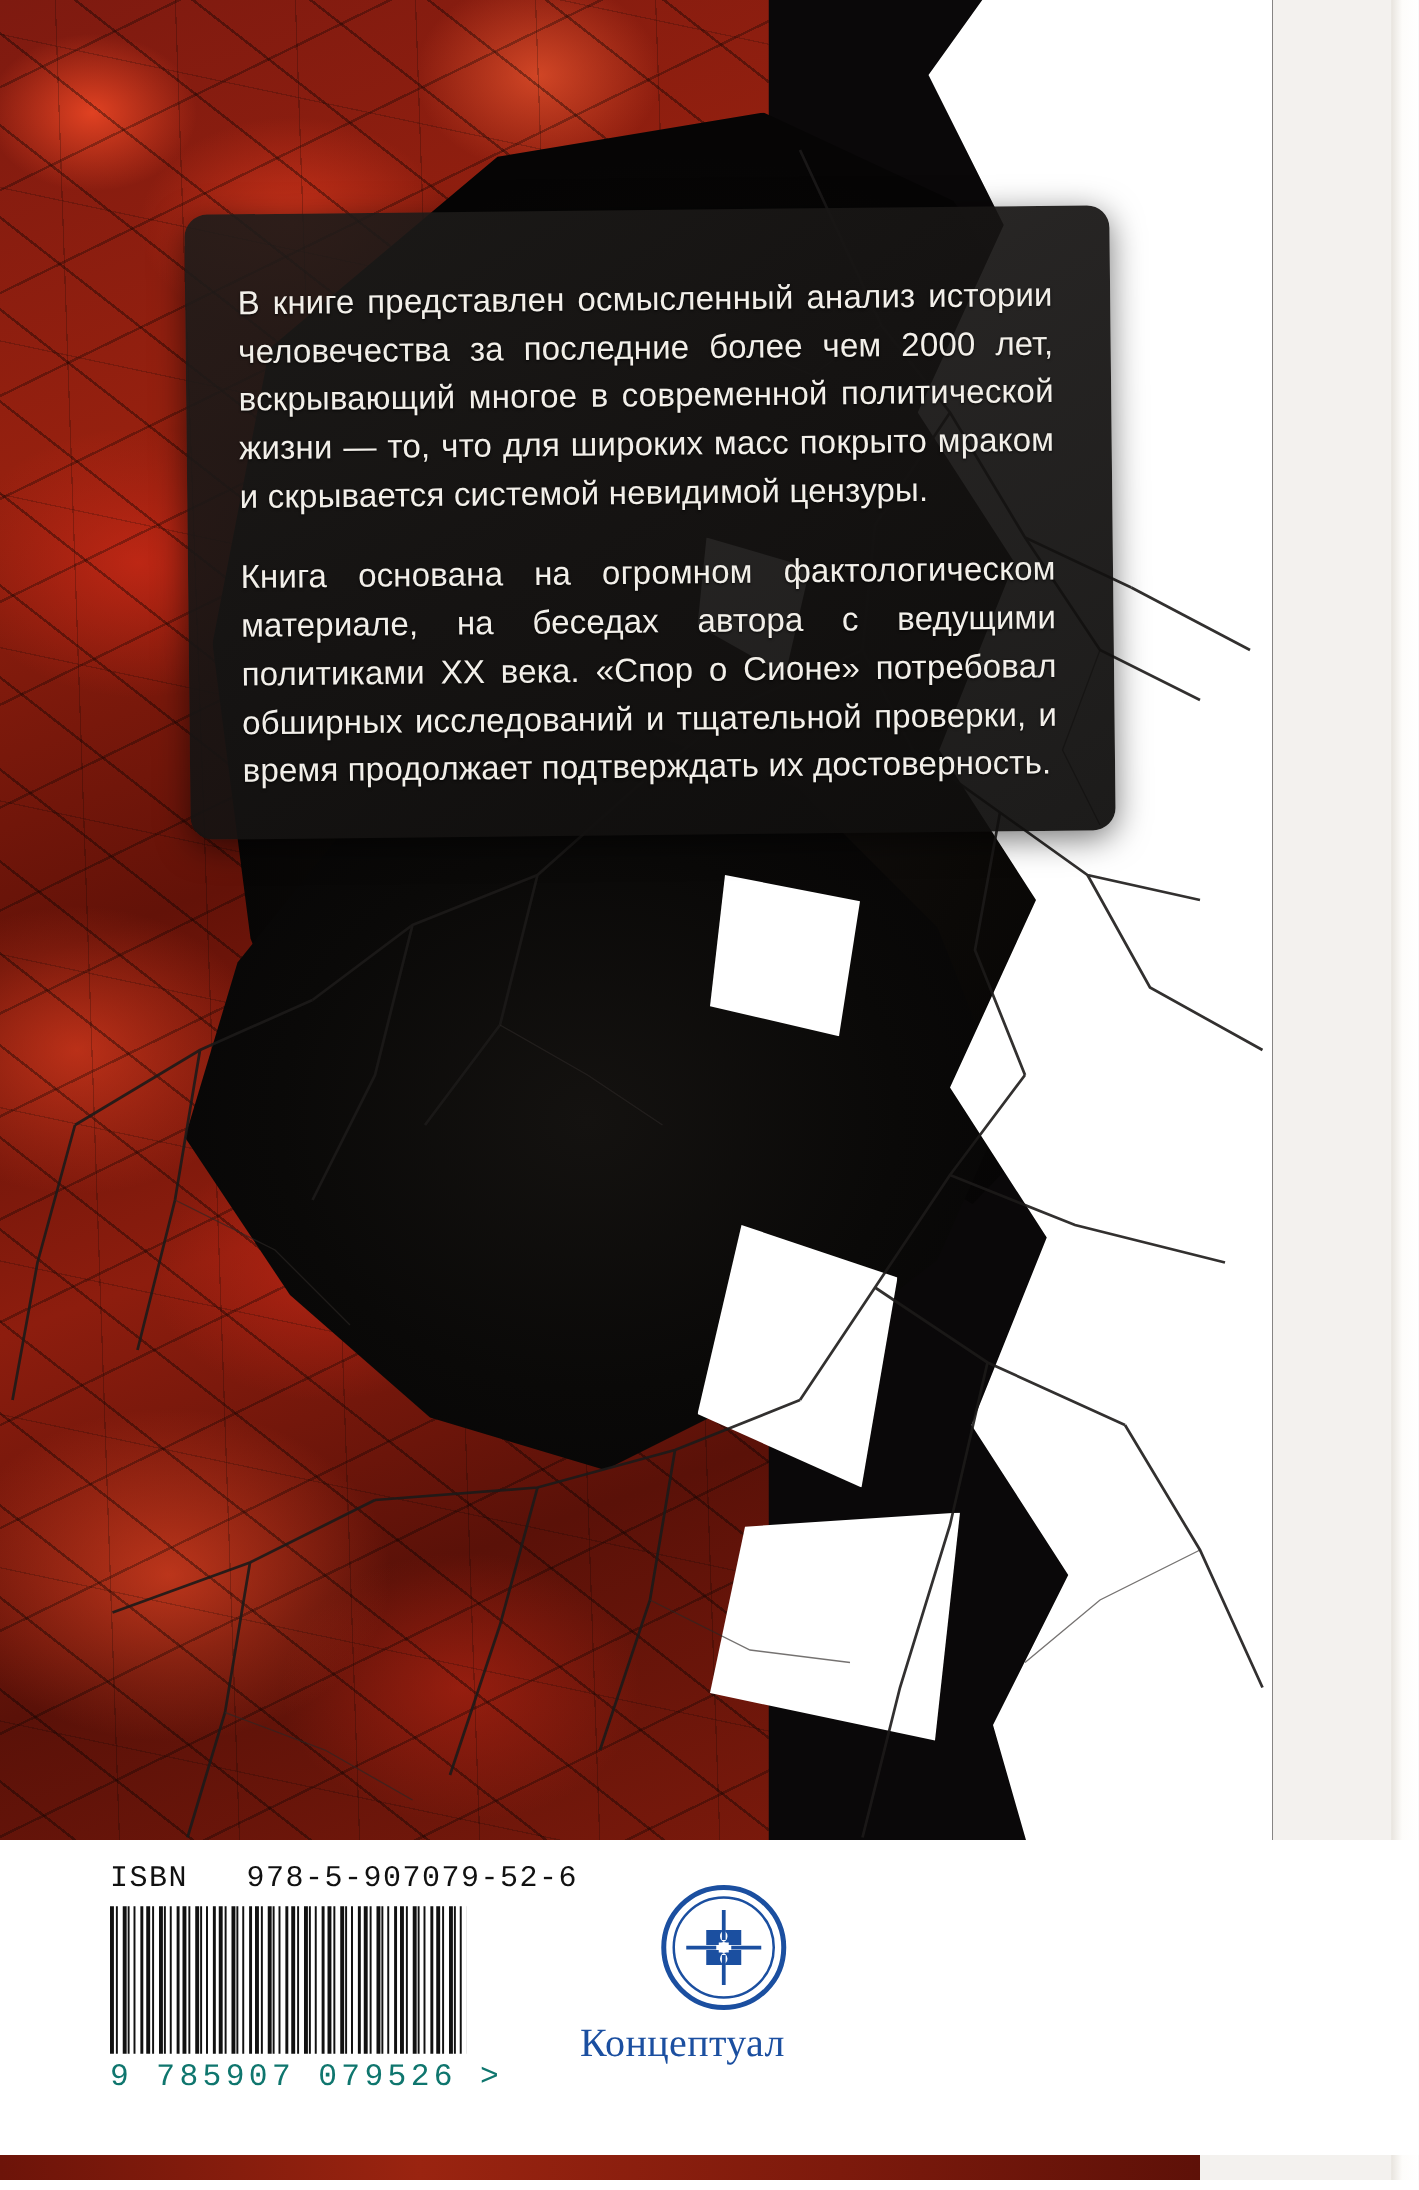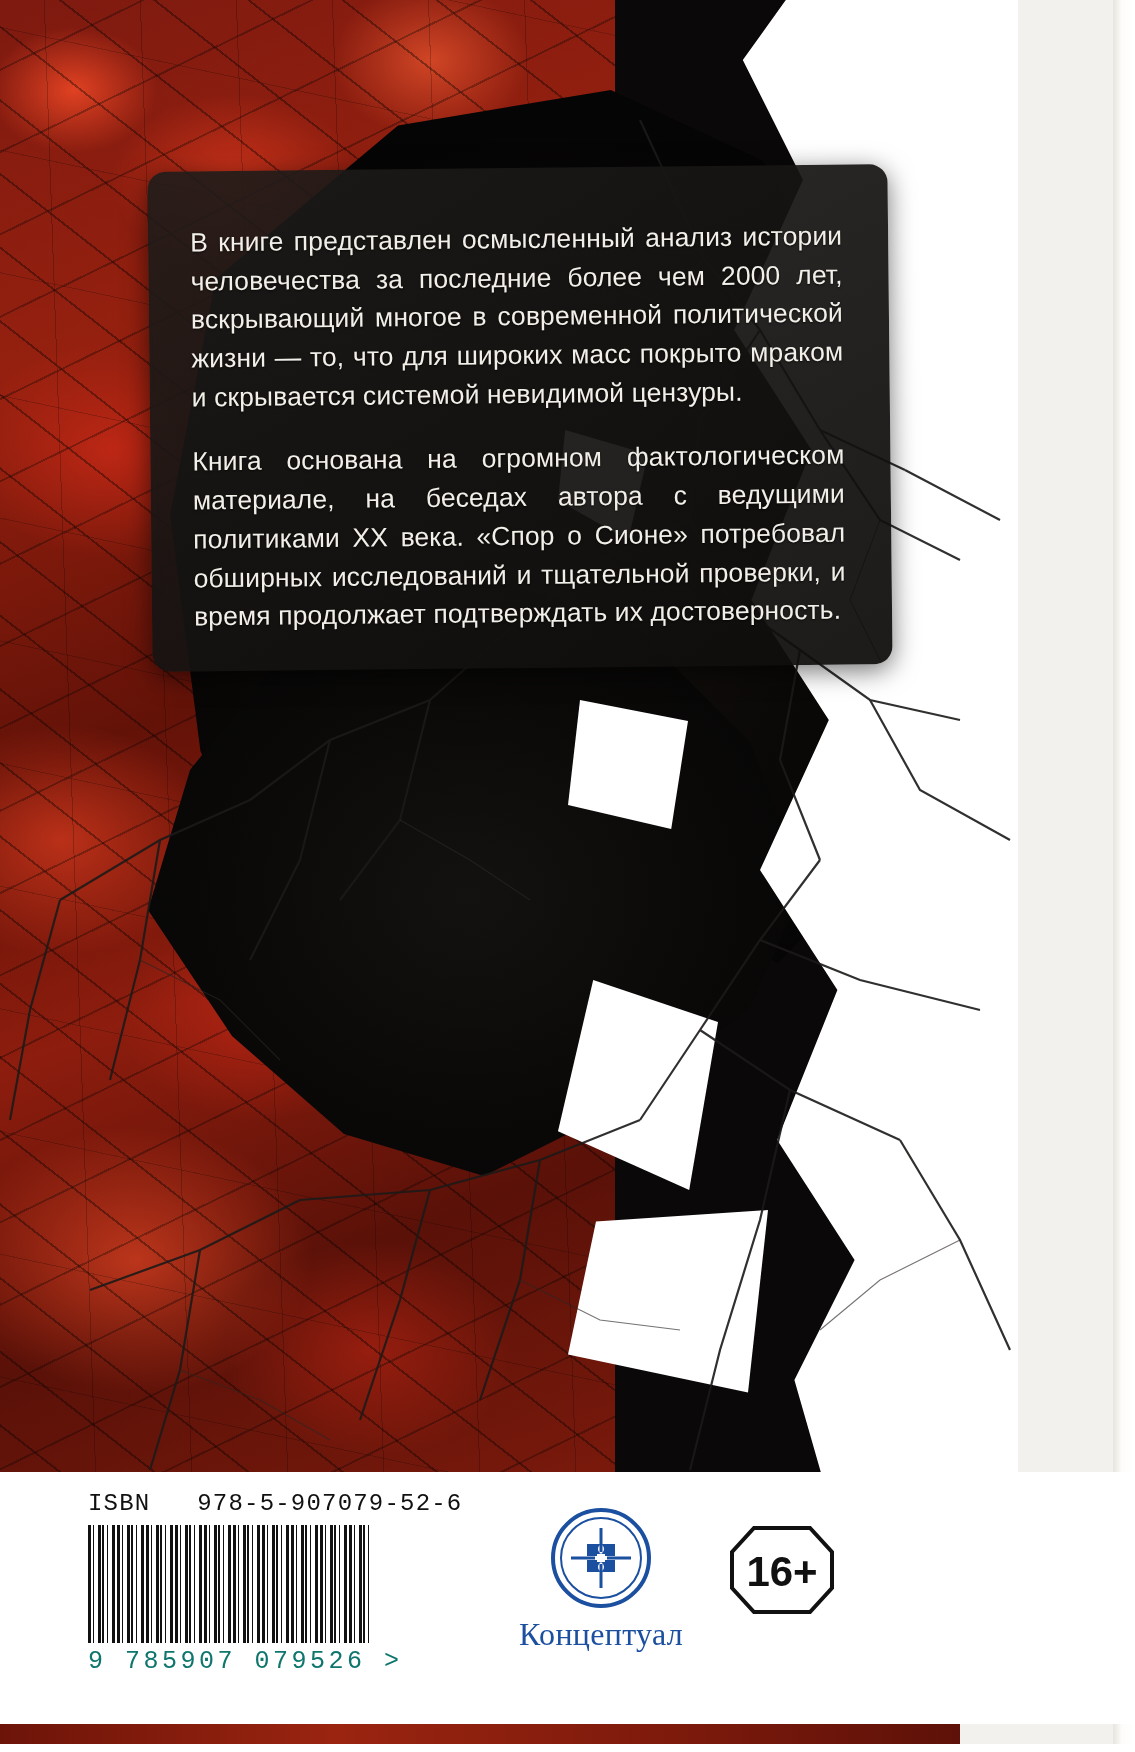--- a/index.html
+++ b/index.html
@@ -215,24 +215,24 @@
     font-family: "Liberation Mono", monospace;
     font-size: 25px;
     letter-spacing: 3.5px;
     color: #0f766e;
     margin-top: 4px;
     white-space: nowrap;
   }
 
   .publisher-block {
     position: absolute;
-    left: 486px;
+    left: 464px;
     top: 34px;
     width: 230px;
-    text-align: center;
+    text-align: left;
   }
   .publisher-mark { display: block; margin: 0 auto; }
   .publisher-name {
     font-size: 32px;
     color: #1b4fa0;
     margin-top: 6px;
     letter-spacing: 0.3px;
     font-family: "Liberation Serif", serif;
   }
 
@@ -340,25 +340,19 @@
         <circle cx="52" cy="52" r="40" fill="none" stroke="#1b4fa0" stroke-width="2"></circle>
         <path d="M52 22 L52 46 M52 58 L52 82 M22 52 L46 52 M58 52 L82 52" stroke="#1b4fa0" stroke-width="3"></path>
         <path d="M38 38 h12 a5 5 0 0 1 0 10 h-2 v6 h-10 z
                  M66 38 h-12 a5 5 0 0 0 0 10 h2 v6 h10 z
                  M38 66 h12 a5 5 0 0 0 0 -10 h-2 v-6 h-10 z
                  M66 66 h-12 a5 5 0 0 1 0 -10 h2 v-6 h10 z" fill="#1b4fa0"></path>
       </svg>
       <div class="publisher-name">Концептуал</div>
     </div>
 
-    <div class="age-rating">
-      <svg width="108" height="92" viewBox="0 0 108 92">
-        <polygon points="26,4 82,4 104,28 104,64 82,88 26,88 4,64 4,28" fill="none" stroke="#111" stroke-width="4"></polygon>
-        <text x="54" y="62" text-anchor="middle" font-family="Liberation Sans, sans-serif" font-size="42" font-weight="bold" fill="#111">16+</text>
-      </svg>
-    </div>
 
   </div>
 
   <div class="bottom-red-strip"></div>
   <div class="page-bottom-edge" style="height:8px;"></div>
 
 </div>
 
 </body></html>

